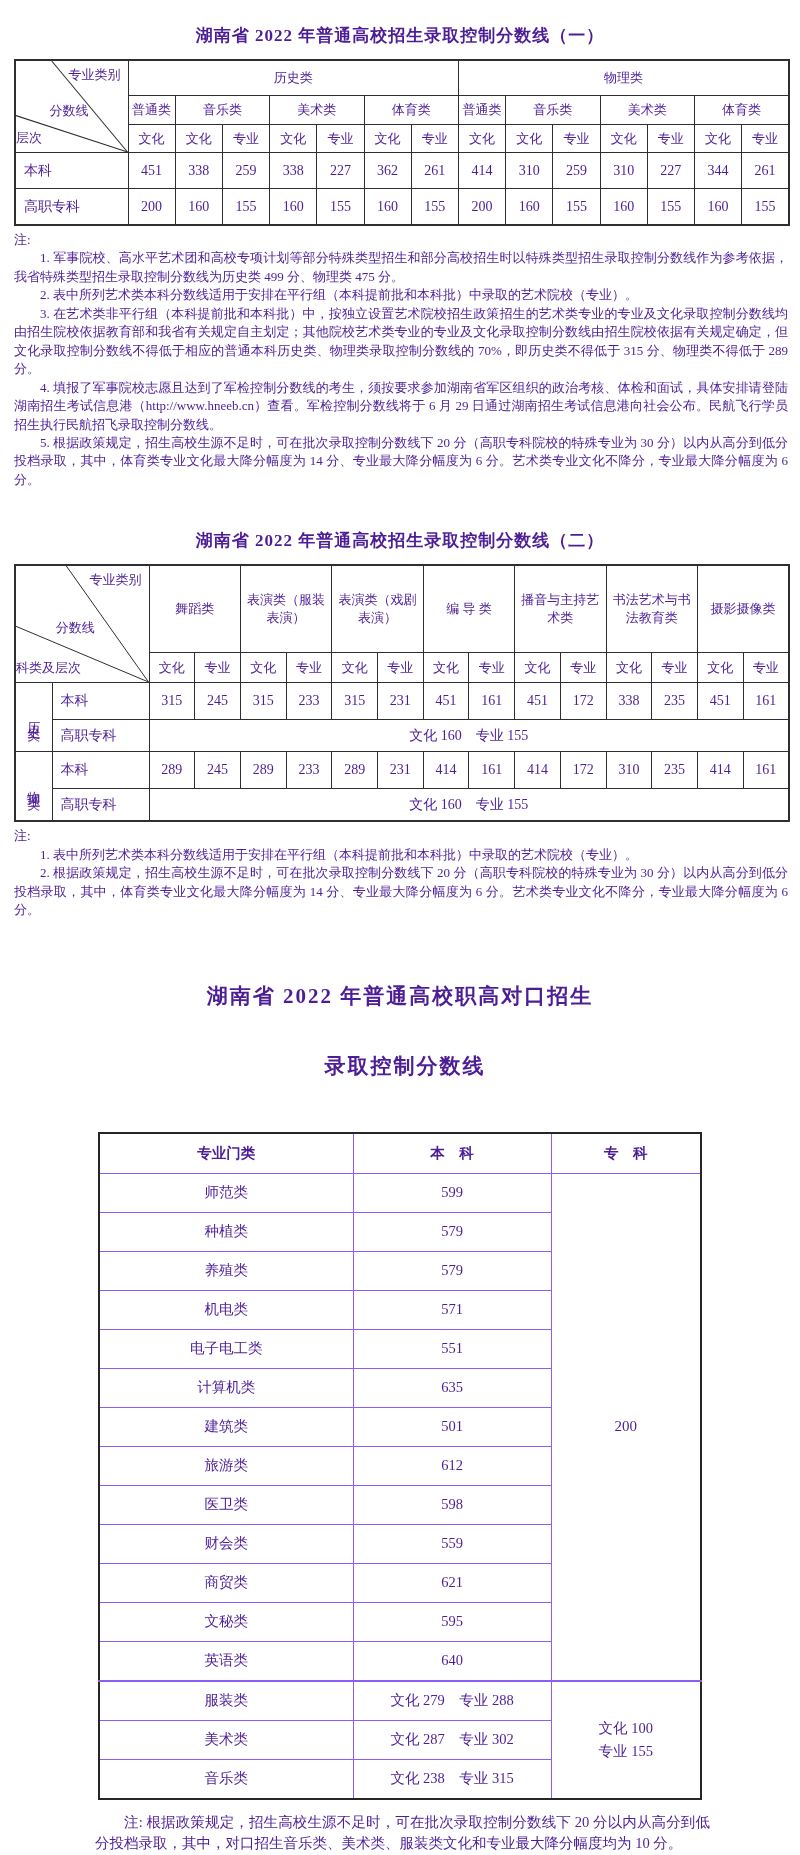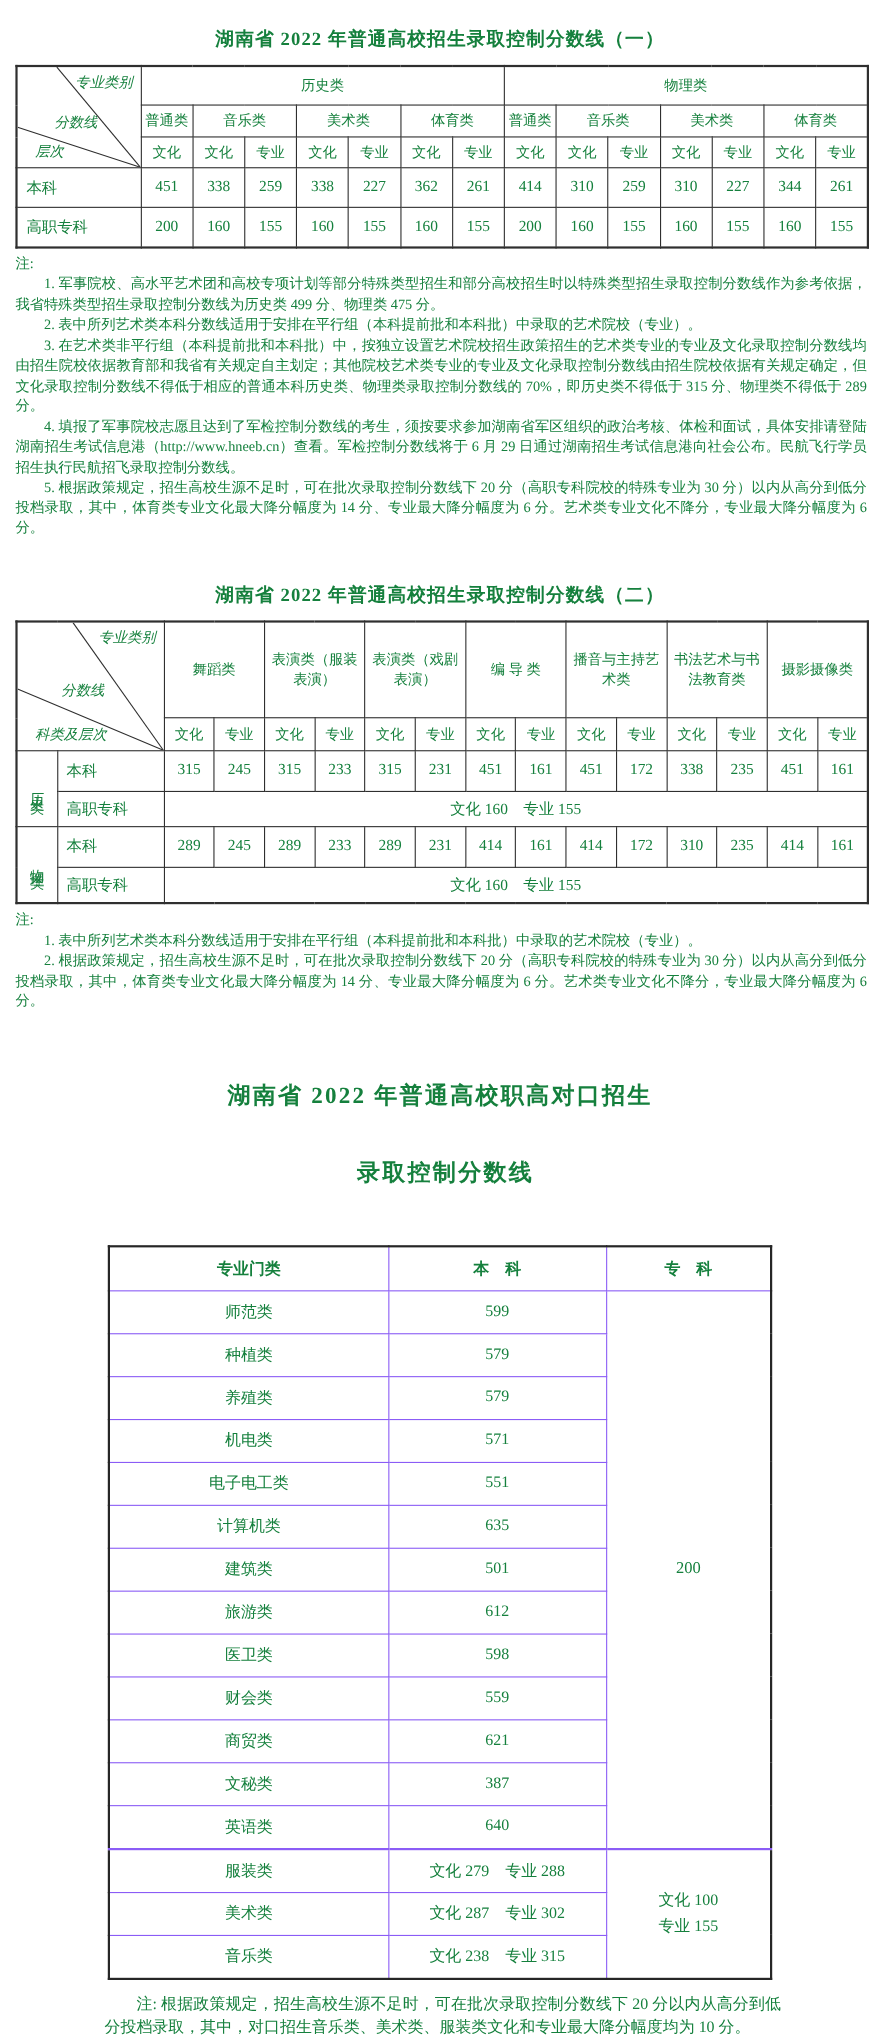--- a/index.html
+++ b/index.html
@@ -2,21 +2,21 @@
 <html><head>
 <meta charset="utf-8">
 <style>
   html,body{margin:0;padding:0;background:#fff;}
   .page{
     position:relative;
     width:800px;
     min-height:1855px;
     margin:0 auto;
     background:#fff;
-    color:#15803d;
+    color:#4c1d95;
     font-family:"Liberation Serif","DejaVu Serif",serif;
     box-sizing:border-box;
   }
   .doc-title{
     text-align:center;
     font-size:17px;
     font-weight:bold;
     letter-spacing:1px;
     margin:0;
     padding-top:24px;
@@ -33,26 +33,26 @@
     padding:0 2px;
     overflow:hidden;
   }
   .t1,.t2{border:2px solid #2f2f2f;margin:12px 10px 0 14px;width:776px;}
   .t1 .r1 th{height:34px;}
   .t1 .r2 th{height:28px;}
   .t1 .r3 th{height:27px;}
   .t1 .data td{height:35px;font-size:14px;}
   .t1 .row-label,.t2 .row-label{text-align:left;padding-left:8px;font-size:13px;}
   
-  .diag{position:relative;padding:0;font-style:italic;}
+  .diag{position:relative;padding:0;}
   .diag svg{position:absolute;left:0;top:0;width:100%;height:100%;}
   .diag svg line{stroke:#2f2f2f;stroke-width:1;vector-effect:non-scaling-stroke;}
   .diag .d-top{position:absolute;top:5px;right:7px;font-size:13px;}
   .diag .d-mid{position:absolute;top:45%;left:30%;font-size:13px;}
-  .diag .d-bot{position:absolute;bottom:5px;left:16px;font-size:13px;}
+  .diag .d-bot{position:absolute;bottom:5px;left:0;font-size:13px;}
   
   .t2 .g th{height:86px;}
   .t2 .r2 th{height:29px;}
   .t2 .data td{height:36px;font-size:14px;}
   .t2 .mrow td{height:31px;font-size:14px;}
   .t2 .cat{width:37px;padding:0;}
   .vert{
     writing-mode:vertical-rl;
     text-orientation:upright;
     letter-spacing:3px;
@@ -368,21 +368,21 @@
     <tr>
       <td>财会类</td>
       <td>559</td>
     </tr>
     <tr>
       <td>商贸类</td>
       <td>621</td>
     </tr>
     <tr>
       <td>文秘类</td>
-      <td>387</td>
+      <td>595</td>
     </tr>
     <tr>
       <td>英语类</td>
       <td>640</td>
     </tr>
     <tr class="art">
       <td>服装类</td>
       <td>文化 279　专业 288</td>
       <td class="zk2" rowspan="3">
         <div>文化 100</div>

